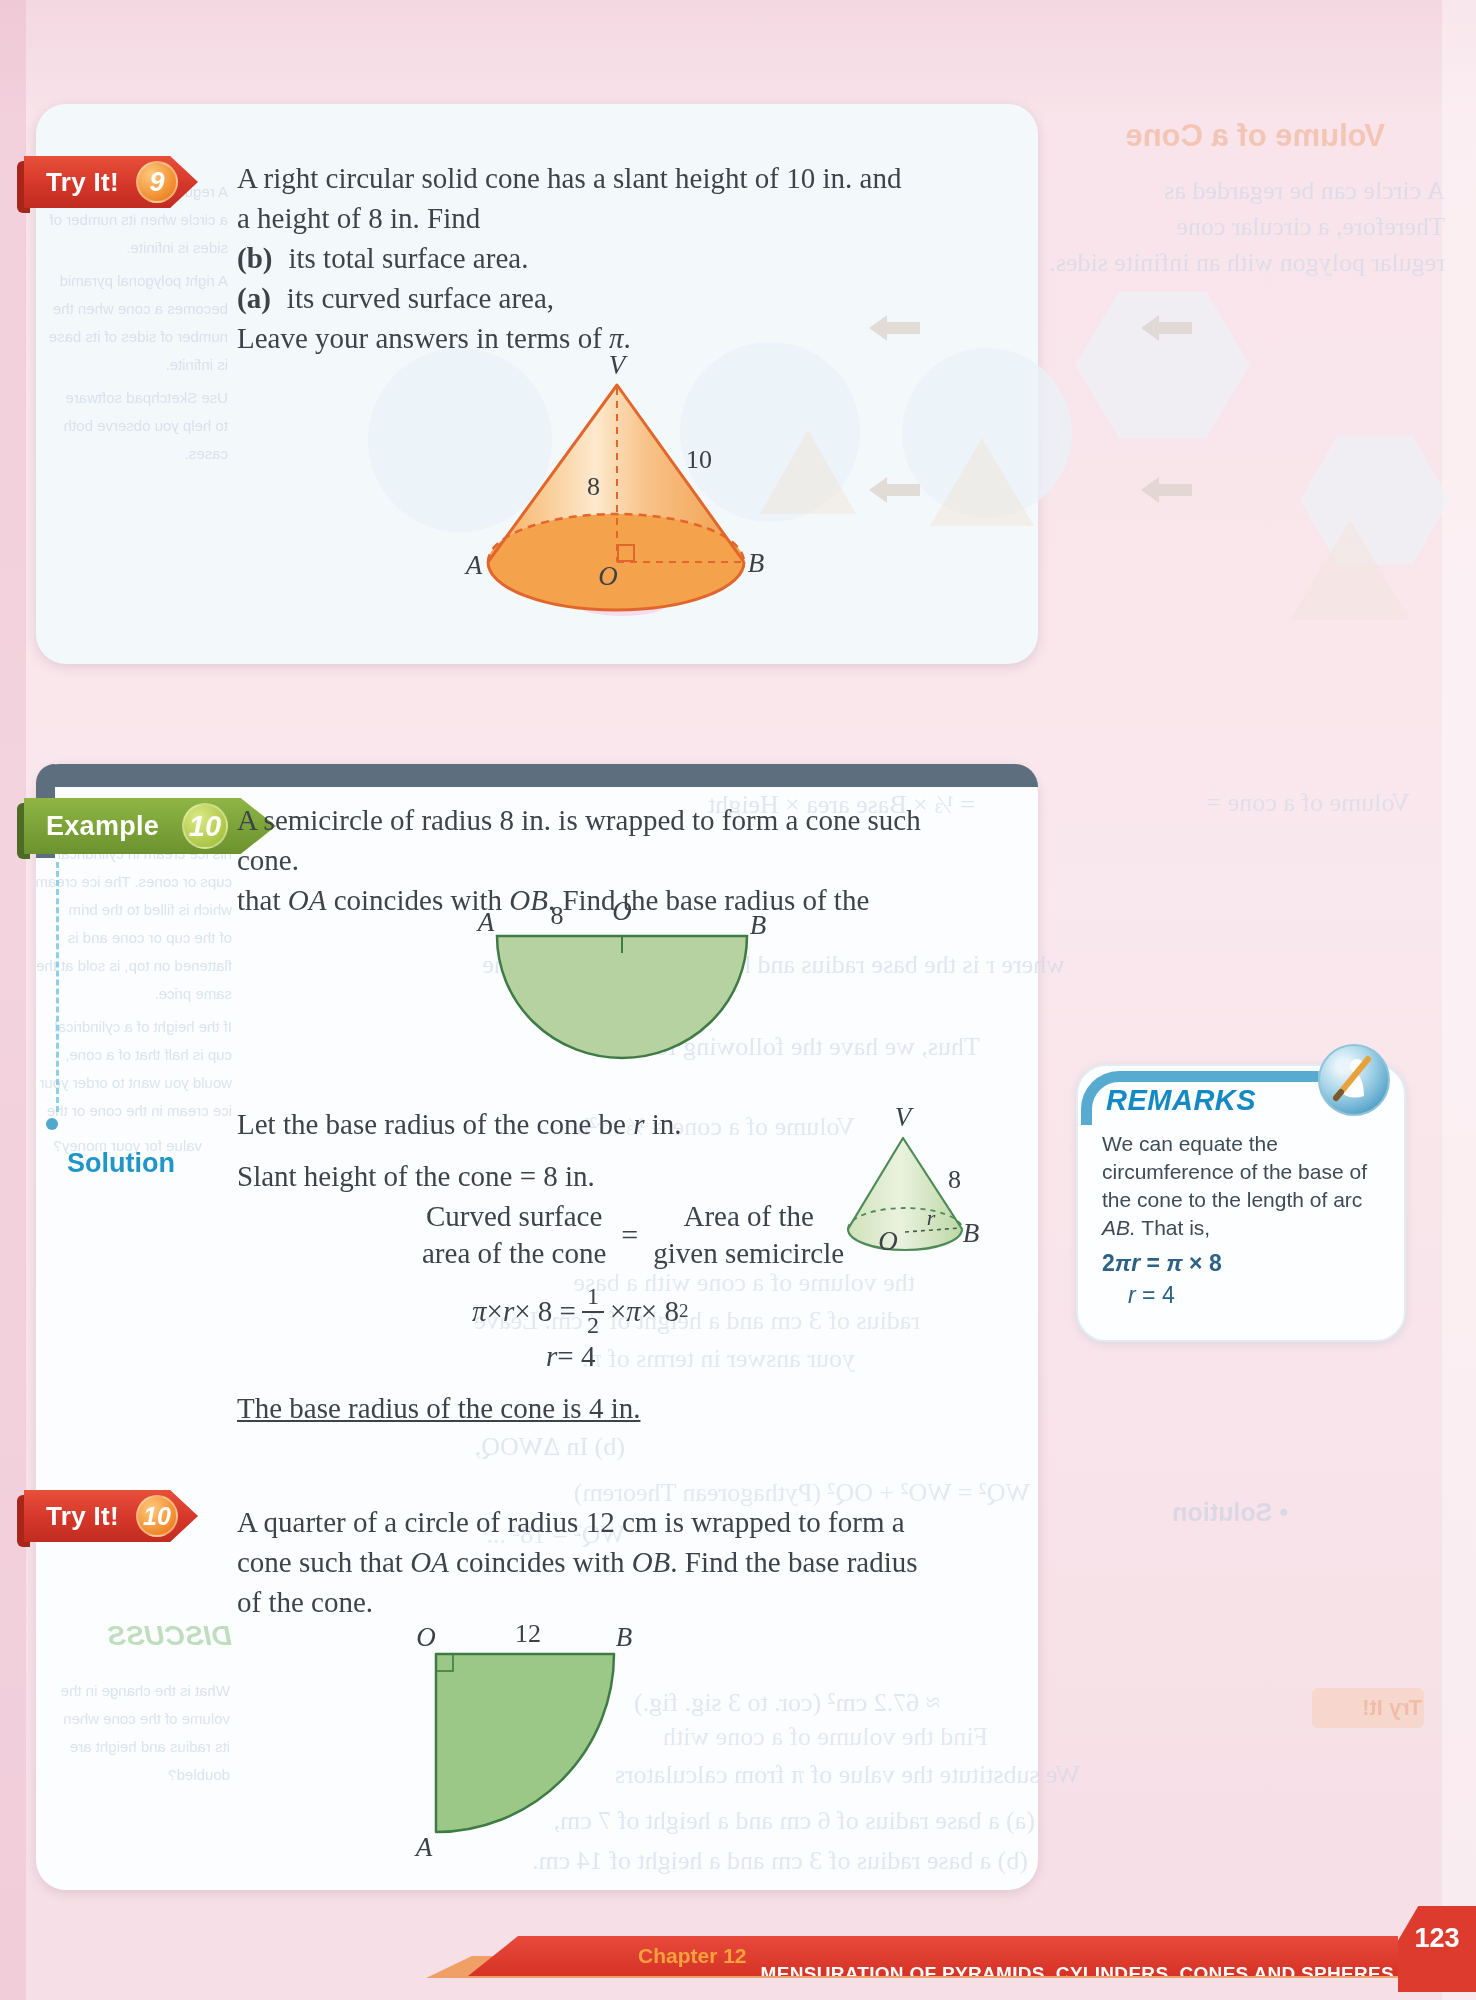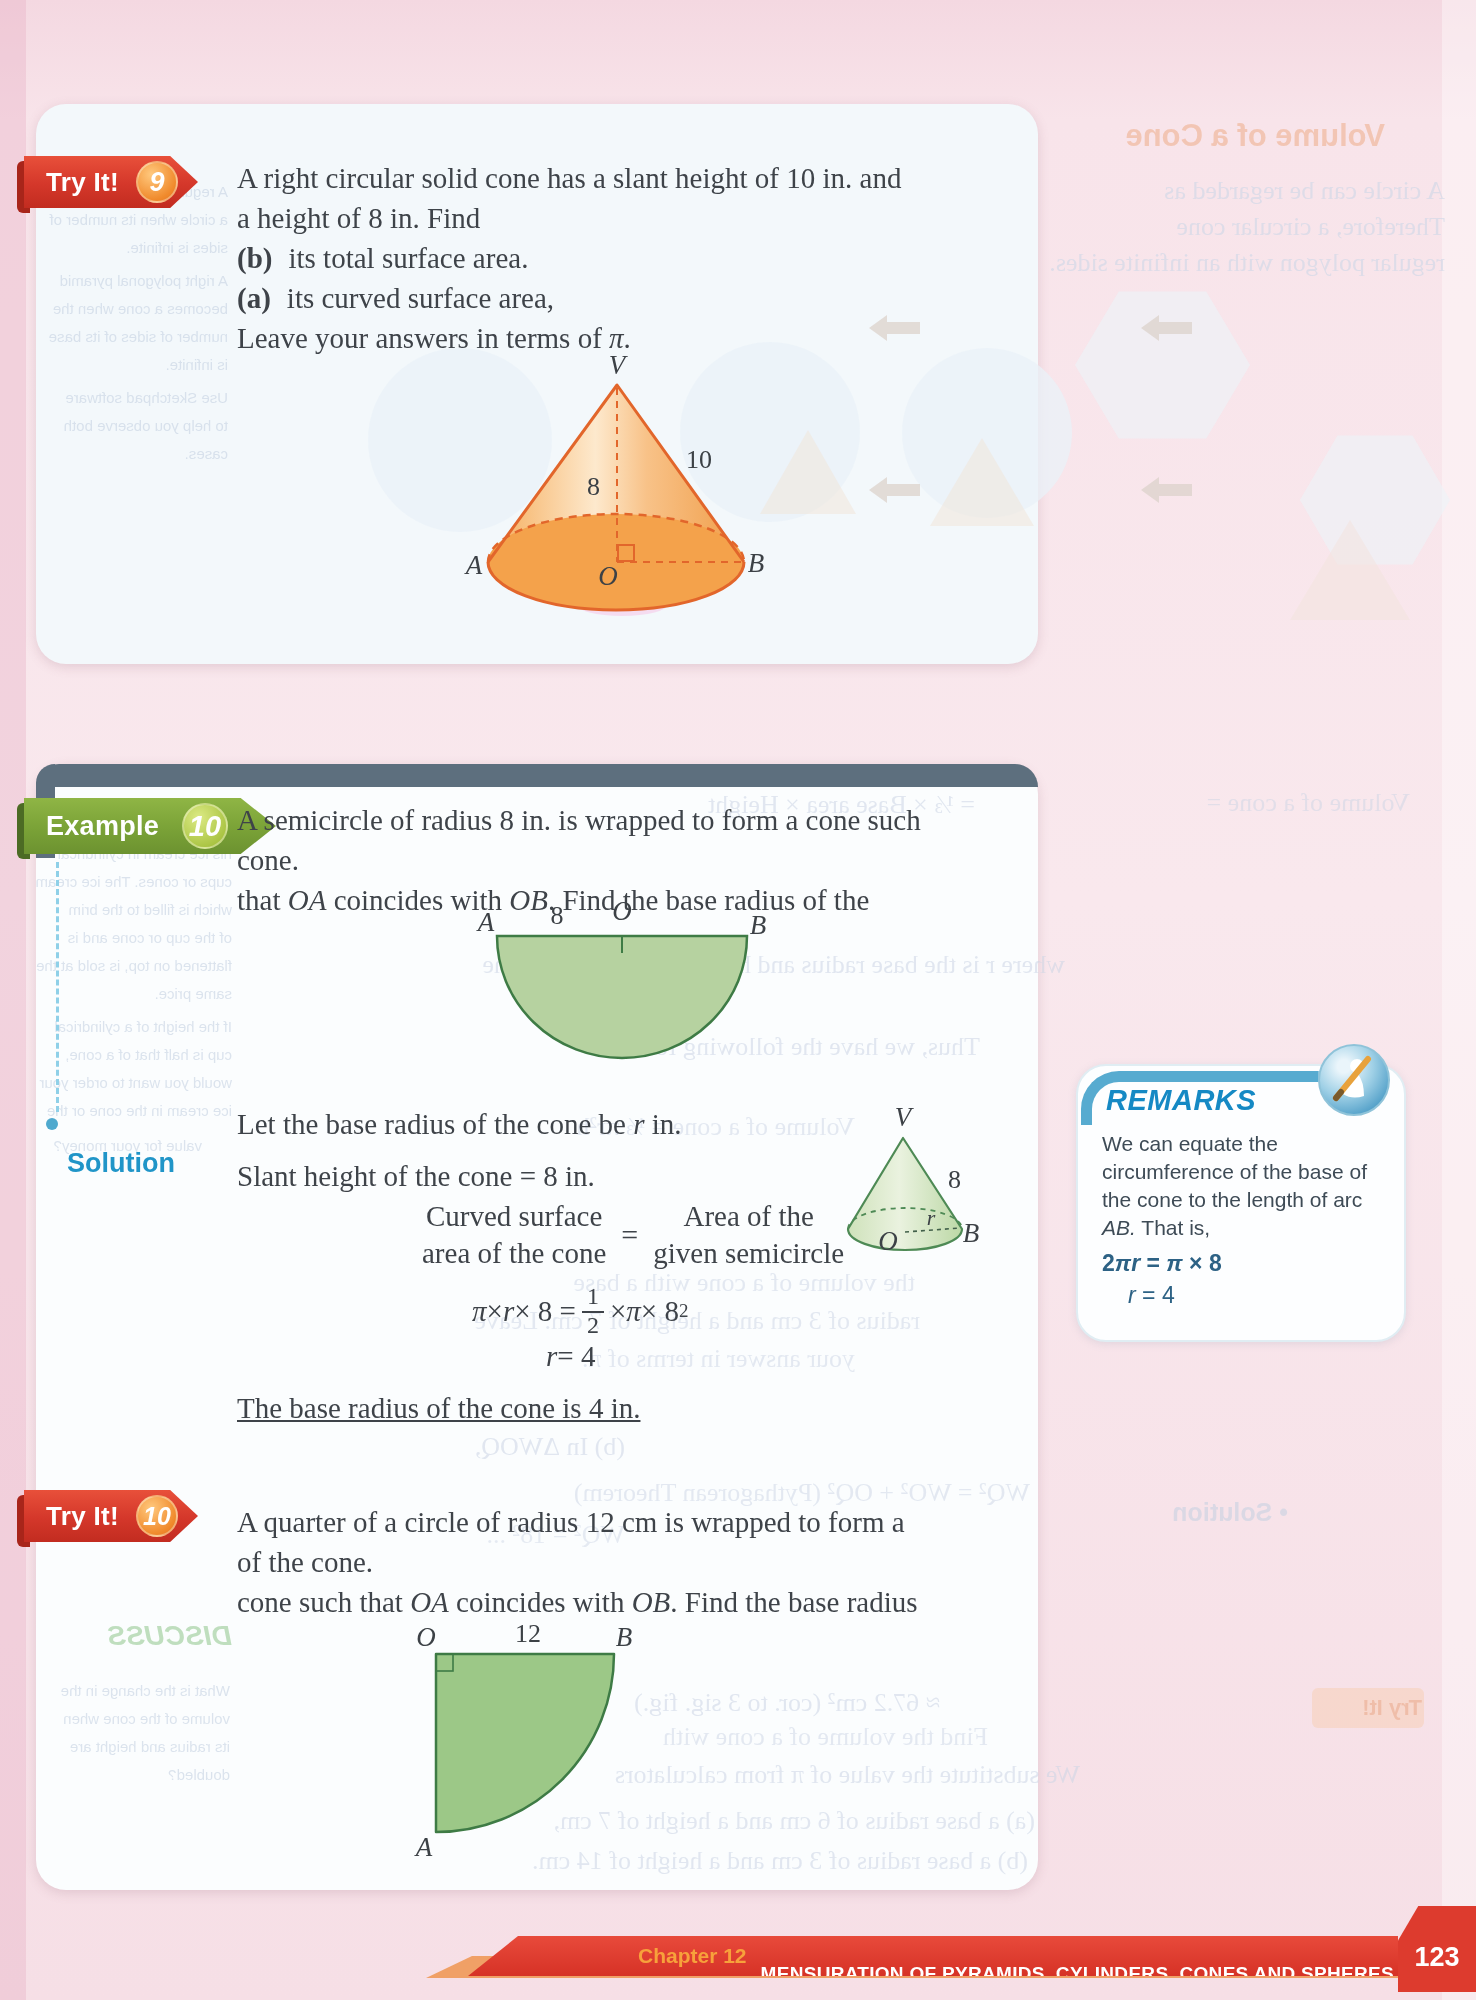--- a/index.html
+++ b/index.html
@@ -87,21 +87,21 @@
   
   #fOrange{left:426px;top:1956px;width:1012px;height:22px;background:#f0a066;
            clip-path:polygon(0 100%,46px 0,100% 0,100% 100%);}
   #fRed{left:468px;top:1936px;width:930px;height:40px;background:linear-gradient(180deg,#e84a3b,#d63226);
         clip-path:polygon(0 100%,50px 0,100% 0,100% 100%);display:flex;align-items:center;
         padding-left:170px;box-sizing:border-box;font-family:"Liberation Sans",sans-serif;}
   #fRed .chap{color:#f7a13b;font-weight:bold;font-size:21px;margin-right:14px;white-space:nowrap;}
   #fRed .ftitle{color:#ffffff;font-weight:bold;font-size:19px;letter-spacing:.3px;white-space:nowrap;margin-top:36px;}
   #fTab{left:1398px;top:1906px;width:78px;height:86px;background:#dd3b2e;
         clip-path:polygon(0 40%,26% 0,100% 0,100% 100%,0 100%);color:#fff;text-align:center;
-        font-family:"Liberation Sans",sans-serif;font-weight:bold;font-size:27px;padding-top:36px;
+        font-family:"Liberation Sans",sans-serif;font-weight:bold;font-size:27px;padding-top:17px;
         box-sizing:border-box;}
 
   
   .dlab{font-family:"Liberation Serif",serif;font-style:italic;font-size:27px;fill:#3c4146;}
   .dnum{font-family:"Liberation Serif",serif;font-size:26px;fill:#3c4146;}
 </style>
 </head>
 <body>
 
 <div id="page">
@@ -301,22 +301,22 @@
 
     <div class="ribbon red" style="left:24px;top:1490px;width:174px;height:52px;">
       <div class="cap"></div>
       <div class="shape"></div>
       <div class="lab" style="top:11px;">Try It!</div>
       <div class="num" style="left:112px;top:5px;width:42px;height:42px;font-size:25px;">10</div>
     </div>
 
     <div class="bodytext" style="left:237px;top:1502px;">
       <div>A quarter of a circle of radius 12 cm is wrapped to form a</div>
+      <div><span>cone such that </span><span class="it">OA</span><span> coincides with </span><span class="it">OB</span><span>. Find the base radius</span></div>
       <div>of the cone.</div>
-      <div><span>cone such that </span><span class="it">OA</span><span> coincides with </span><span class="it">OB</span><span>. Find the base radius</span></div>
     </div>
 
     <svg class="abs" style="left:398px;top:1614px;" width="270" height="250" viewBox="0 0 270 250">
       <path d="M38,40 H216 A178 178 0 0 1 38,218 Z" fill="#9cc887" stroke="#3e7b45" stroke-width="2.5" stroke-linejoin="round"></path>
       <rect x="38" y="40" width="17" height="17" fill="none" stroke="#3e7b45" stroke-width="1.6"></rect>
       <text x="28" y="32" text-anchor="middle" class="dlab">O</text>
       <text x="130" y="28" text-anchor="middle" class="dnum">12</text>
       <text x="226" y="32" text-anchor="middle" class="dlab">B</text>
       <text x="26" y="242" text-anchor="middle" class="dlab">A</text>
     </svg>

